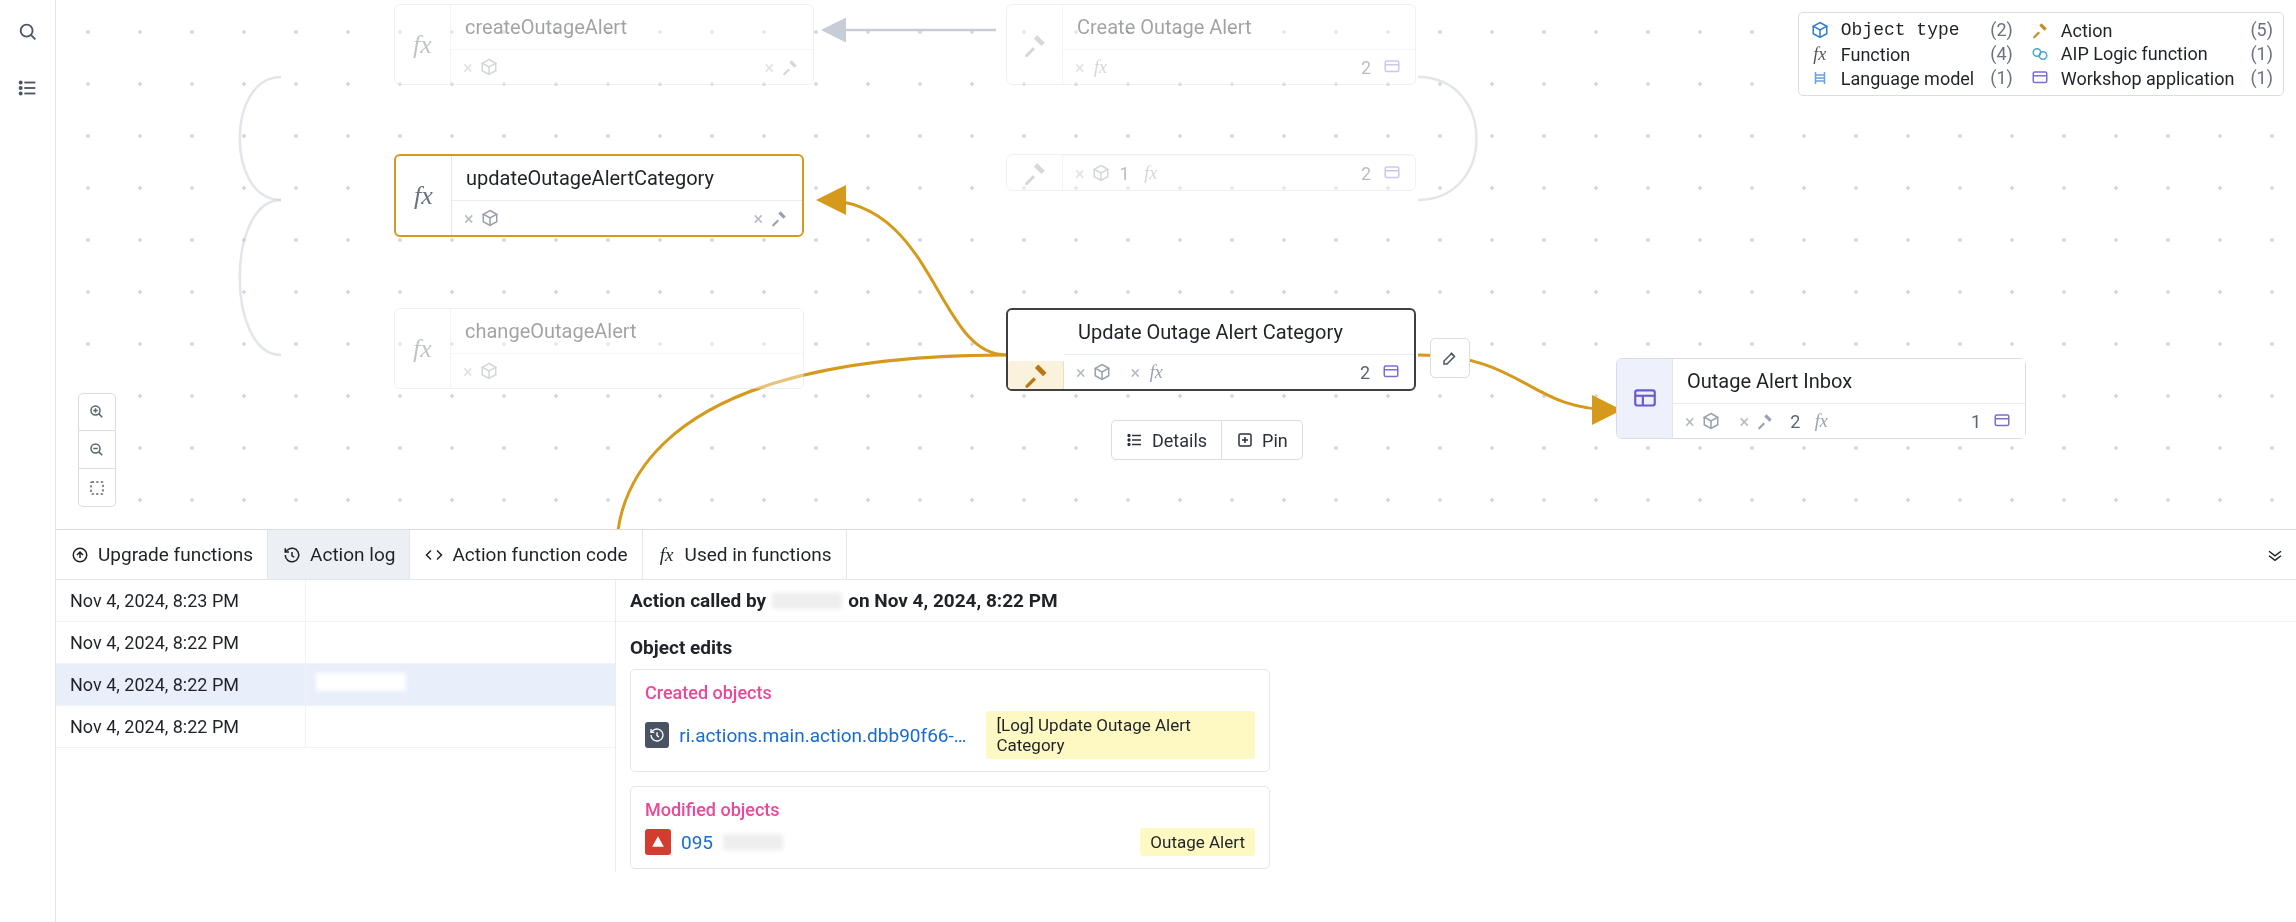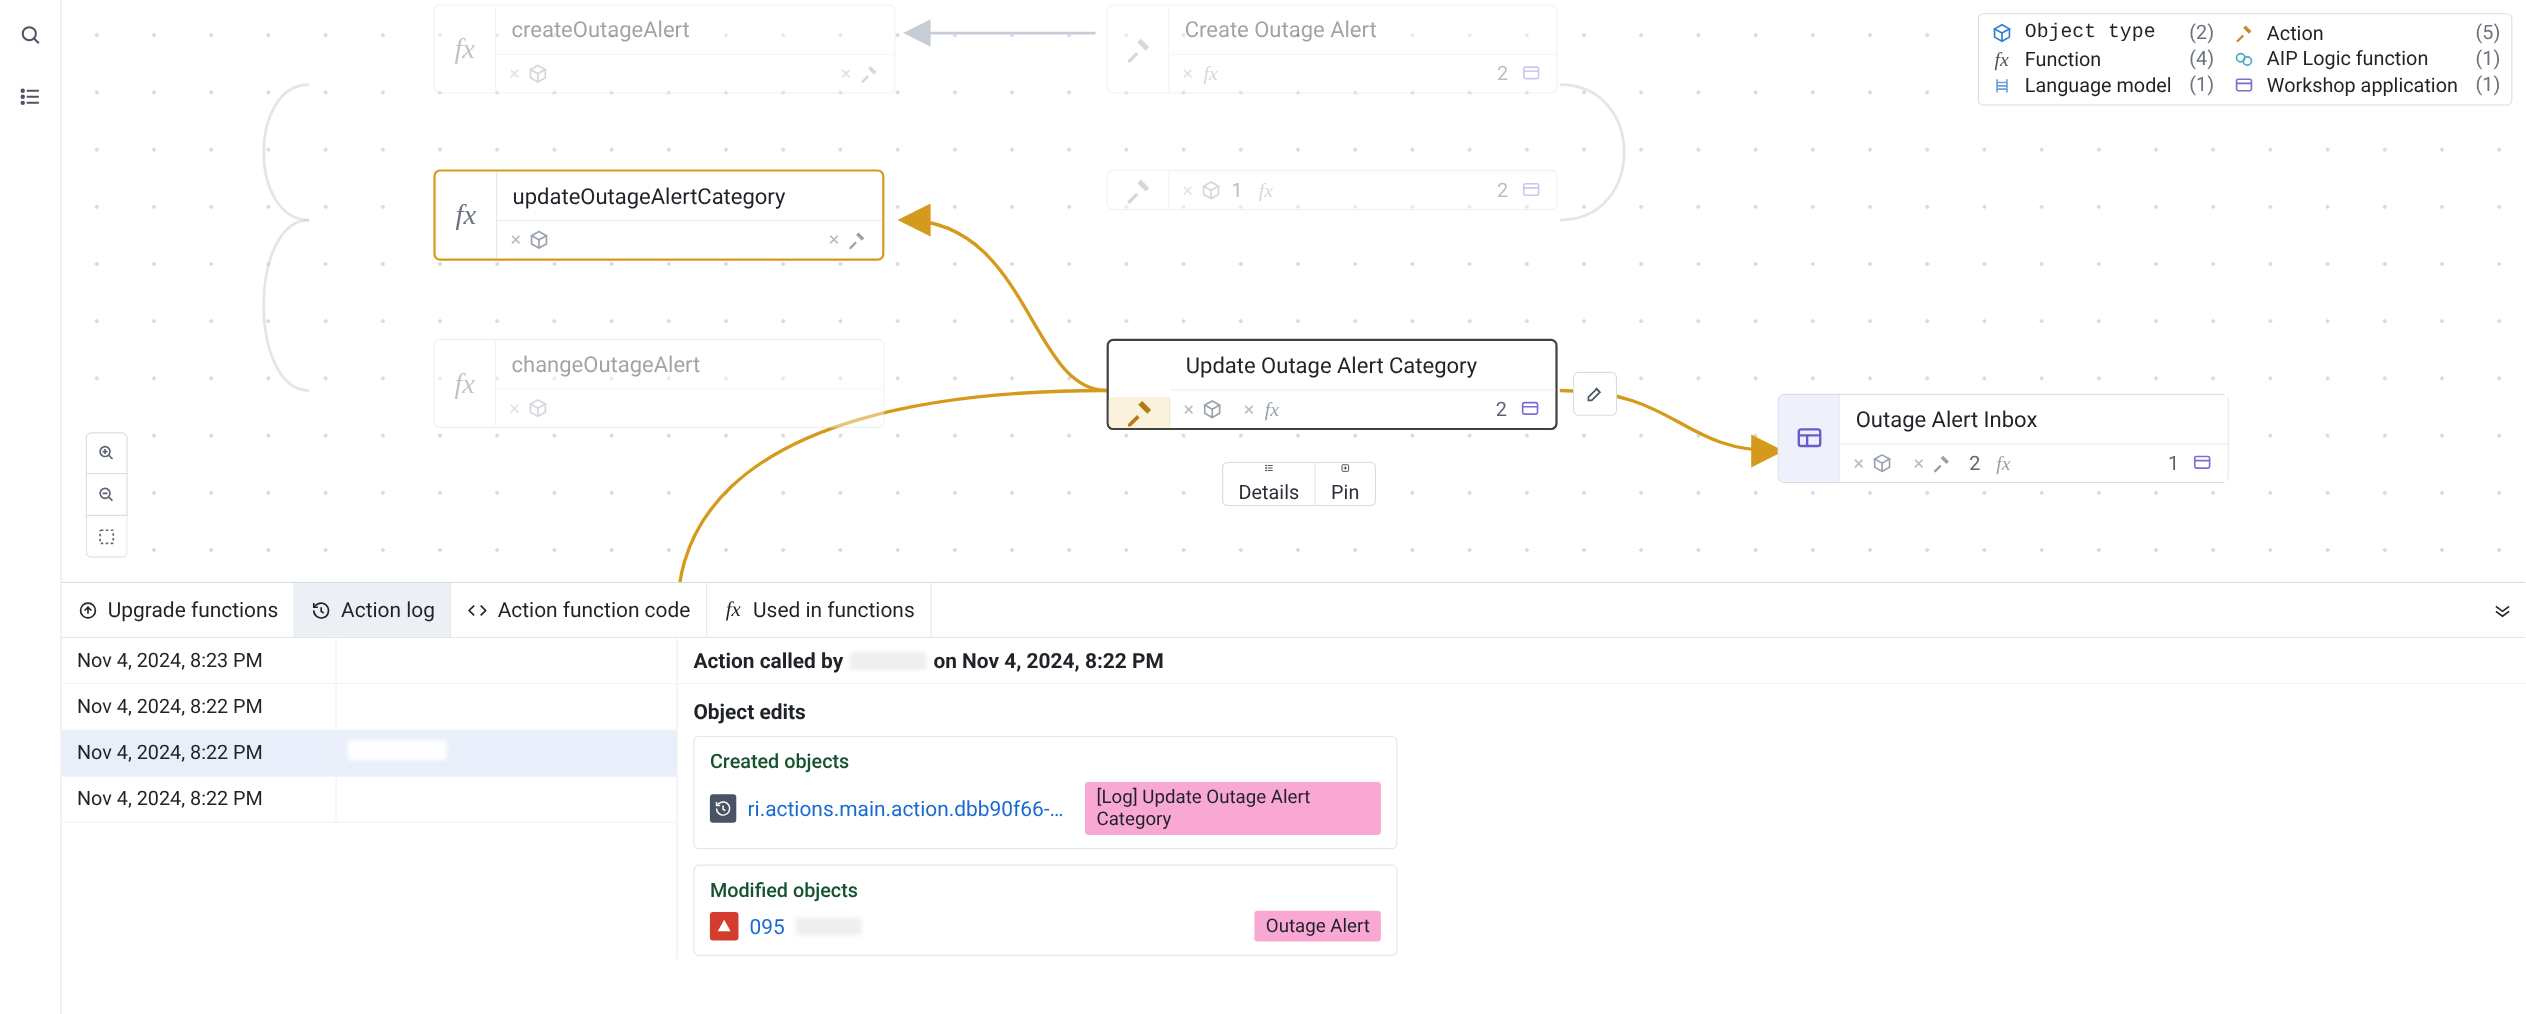--- a/index.html
+++ b/index.html
@@ -32,21 +32,21 @@
   .meta-x { color:#b5bcc6; font-size:18px; margin-right:-3px;}
   .meta-spacer { flex:1; }
   .meta-num { color:#5b6470; font-weight:400; margin-right:2px;}
   .mini-ico { width:22px; height:22px; display:inline-flex; align-items:center; justify-content:center; color:#98a1ac; }
 
   .node.selected { border:2px solid #404040; border-radius:6px;align-items:flex-end; }
   .node.selected .node-iconcol { background:#faf2dd; border-right-color:#efdfb6; border-radius:4px 0 0 4px;}
   .node.highlight { border:2px solid #d59a1b; }
 
   .node-actions { position:absolute; display:flex; gap:0; }
-  .na-btn { background:#fff; border:1px solid #d8dde3; height:40px; display:flex; align-items:center; padding:0 14px; gap:8px; cursor:pointer; font-size:18px; color:#2b313a;flex-direction:column;}
+  .na-btn { background:#fff; border:1px solid #d8dde3; height:40px; display:flex; align-items:center; padding:0 14px; gap:8px; cursor:pointer; font-size:18px; color:#2b313a;}
   .na-btn:first-child { border-radius:5px 0 0 5px; }
   .na-btn:last-child { border-radius:0 5px 5px 0; border-left:none; }
   .edit-chip { position:absolute; width:40px; height:40px; background:#fff; border:1px solid #d8dde3; border-radius:5px; display:flex; align-items:center; justify-content:center; cursor:pointer; color:#4b5563;}
 
   .zoom-tools { position:absolute; left:22px; bottom:22px; display:flex; flex-direction:column; }
   .zoom-tools button { width:38px; height:38px; background:#fff; border:1px solid #d8dde3; display:flex; align-items:center; justify-content:center; cursor:pointer; color:#5b6470;}
   .zoom-tools button + button { border-top:none; }
   .zoom-tools button:first-child { border-radius:5px 5px 0 0; }
   .zoom-tools button:last-child { border-radius:0 0 5px 5px; }
 
@@ -76,26 +76,26 @@
   .log-row.sel { background:#e9eefb; }
   .log-time { width:250px; padding-left:14px; border-right:1px solid #f0f2f5; font-size:18px; height:100%; display:flex; align-items:center;}
   .log-user { flex:1; padding-left:10px; }
   .redact { display:inline-block; width:90px; height:18px; background:#ffffff; filter:blur(2px); }
 
   .log-detail { flex:1; padding:0 0 20px 0; overflow:auto; }
   .ld-head { height:42px; border-bottom:1px solid #f0f2f5; display:flex; align-items:center; padding:0 14px; gap:6px;}
   .ld-head strong { font-weight:700; }
   .section-title { font-weight:700; padding:14px 14px 10px; }
   .card { margin:0 14px 14px; border:1px solid #e3e6ea; border-radius:5px; padding:12px 14px; }
-  .card h4 { font-size:18px; font-weight:500; color:#14532d; margin-bottom:8px;}
+  .card h4 { font-size:18px; font-weight:500; color:#ec4899; margin-bottom:8px;}
   .obj-line { display:flex; align-items:center; gap:10px; }
   .obj-ico { width:26px; height:26px; border-radius:3px; background:#4a5363; display:flex; align-items:center; justify-content:center; color:#fff; font-size:15px;}
   .obj-ico.red { background:#d33c2e; }
   .link { color:#196bd1; text-decoration:none; }
-  .pill { background:#f9a8d4; border-radius:3px; padding:4px 10px; font-size:17px; }
+  .pill { background:#fef9c3; border-radius:3px; padding:4px 10px; font-size:17px; }
   .blur-s { display:inline-block; width:70px; height:16px; background:#eee; filter:blur(2px); border-radius:2px;}
 
   
   svg { display:block; }
 </style>
 </head>
 <body>
 
 <div class="root">
 

